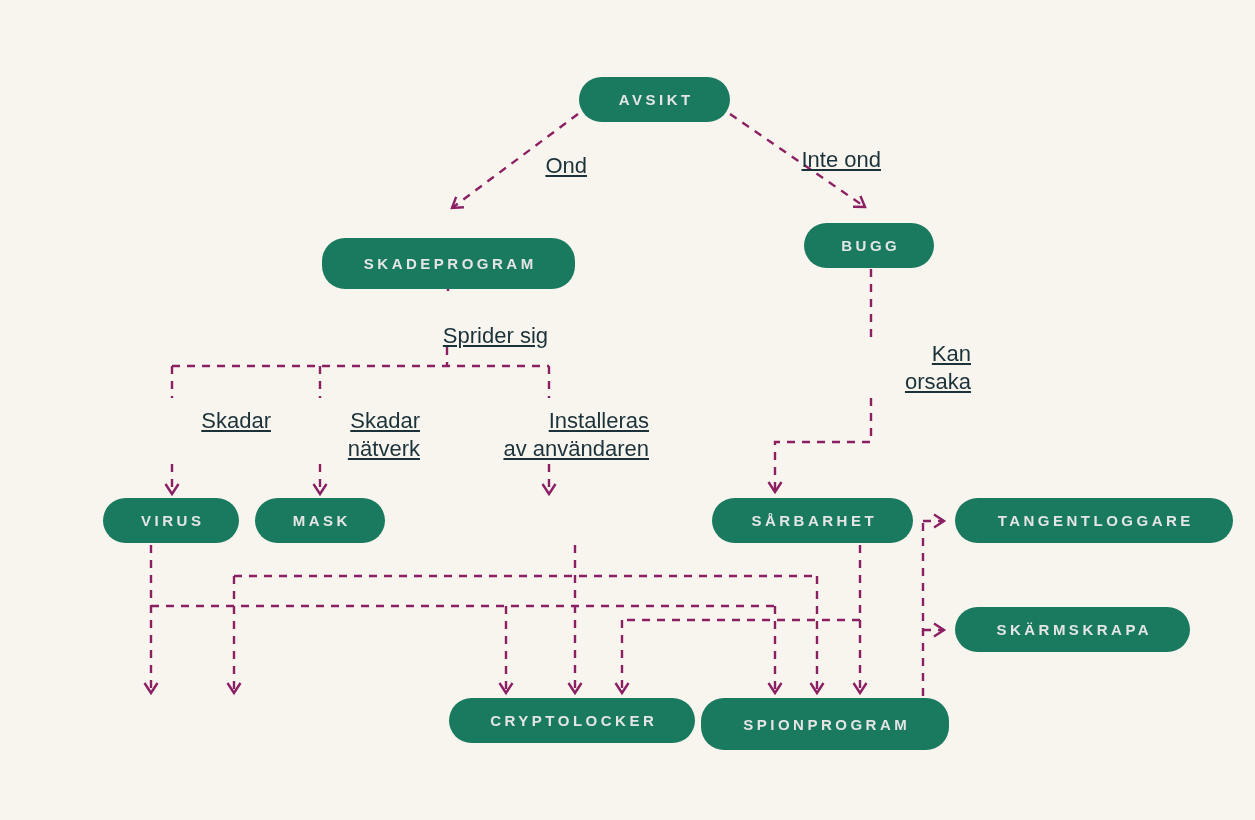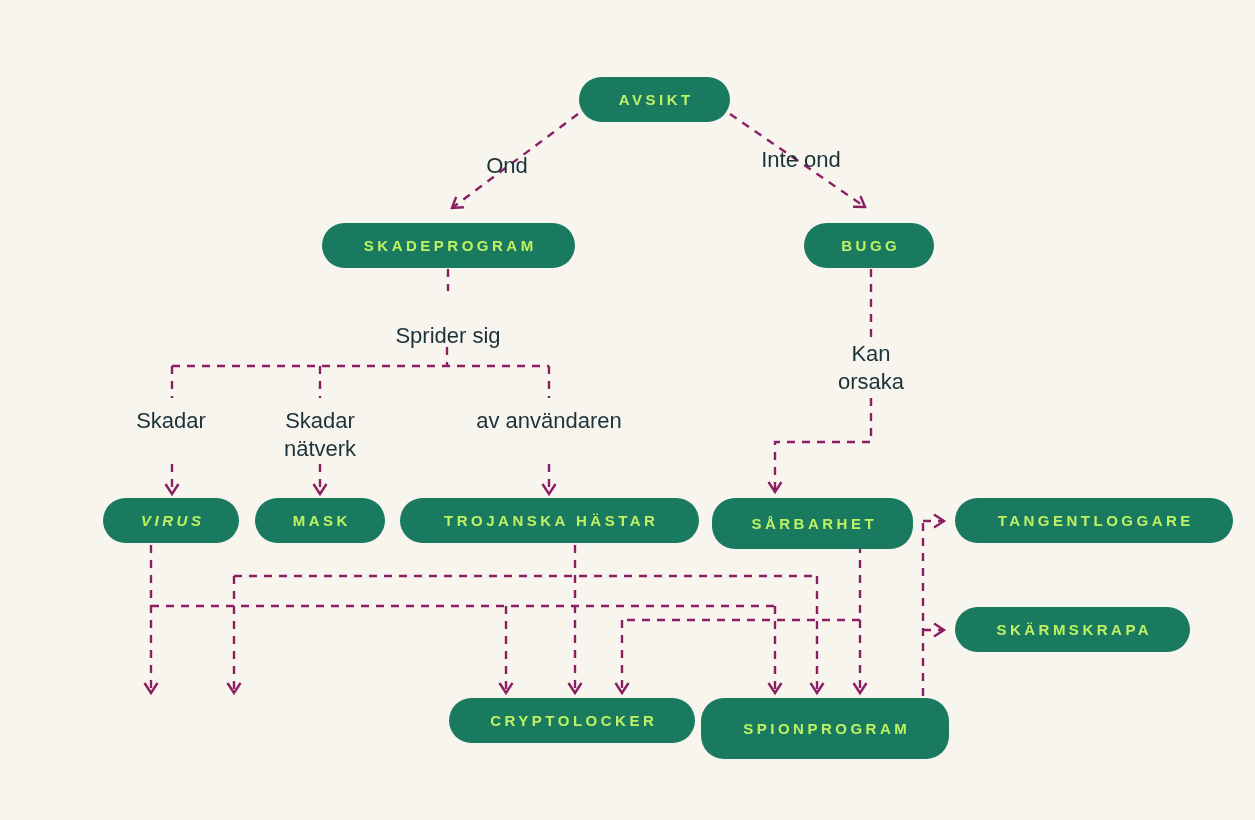--- a/index.html
+++ b/index.html
@@ -20,36 +20,37 @@
     left: 0; top: 0;
     width: 1255px; height: 820px;
   }
   .node {
     position: absolute;
     background: #1a7a60;
     border-radius: 23px;
     display: flex;
     align-items: center;
     justify-content: center;
-    color: #bef264;
+    color: #e5e5e5;
     font-size: 15px;
     font-weight: 700;
     letter-spacing: 3.5px;
     text-indent: 3.5px;
     white-space: nowrap;
     z-index: 2;
   }
   .edge-label {
     position: absolute;
     color: #1b323a;
     font-size: 22px;
     line-height: 28px;
-    text-align: center;
+    text-align: right;
     z-index: 3;
     white-space: nowrap;
+    text-decoration: underline;
   }
 </style>
 </head>
 <body>
 
 <div class="stage">
 
   <svg class="connectors" viewBox="0 0 1255 820" xmlns="http://www.w3.org/2000/svg">
     <defs>
       <marker id="arrowV" markerUnits="userSpaceOnUse" markerWidth="20" markerHeight="20" refX="14" refY="9" orient="auto">
@@ -89,40 +90,39 @@
       <path d="M622 620 V693" marker-end="url(#arrowV)"></path>
 
       <path d="M923 696 V521"></path>
       <path d="M923 521 H944" marker-end="url(#arrowV)"></path>
       <path d="M923 630 H944" marker-end="url(#arrowV)"></path>
     </g>
   </svg>
 
   <div class="node" style="left:579px; top:77px; width:151px; height:45px;">AVSIKT</div>
 
-  <div class="node" style="left:322px; top:223px; width:253px; height:45px;">SKADEPROGRAM</div>
+  <div class="node" style="left:322px; top:238px; width:253px; height:51px;">SKADEPROGRAM</div>
 
   <div class="node" style="left:804px; top:223px; width:130px; height:45px;">BUGG</div>
 
-  <div class="node" style="left:103px; top:498px; width:136px; height:45px;font-style:italic;">VIRUS</div>
+  <div class="node" style="left:103px; top:498px; width:136px; height:45px;">VIRUS</div>
 
   <div class="node" style="left:255px; top:498px; width:130px; height:45px;">MASK</div>
 
-  <div class="node" style="left:400px; top:498px; width:299px; height:45px;">TROJANSKA HÄSTAR</div>
 
-  <div class="node" style="left:712px; top:498px; width:201px; height:51px;">SÅRBARHET</div>
+  <div class="node" style="left:712px; top:498px; width:201px; height:45px;">SÅRBARHET</div>
 
   <div class="node" style="left:955px; top:498px; width:278px; height:45px;">TANGENTLOGGARE</div>
 
   <div class="node" style="left:955px; top:607px; width:235px; height:45px;">SKÄRMSKRAPA</div>
 
 
   <div class="node" style="left:449px; top:698px; width:246px; height:45px;">CRYPTOLOCKER</div>
 
-  <div class="node" style="left:701px; top:698px; width:248px; height:61px;">SPIONPROGRAM</div>
+  <div class="node" style="left:701px; top:698px; width:248px; height:52px;">SPIONPROGRAM</div>
 
   <div class="edge-label" style="left:427px; top:152px; width:160px;">
     <div>Ond</div>
   </div>
 
   <div class="edge-label" style="left:721px; top:146px; width:160px;">
     <div>Inte ond</div>
   </div>
 
   <div class="edge-label" style="left:348px; top:290px; width:200px;margin-top:32px;">
@@ -137,16 +137,17 @@
   <div class="edge-label" style="left:71px; top:407px; width:200px;">
     <div>Skadar</div>
   </div>
 
   <div class="edge-label" style="left:220px; top:407px; width:200px;">
     <div>Skadar</div>
     <div>nätverk</div>
   </div>
 
   <div class="edge-label" style="left:449px; top:407px; width:200px;">
+    <div>Installeras</div>
     <div>av användaren</div>
   </div>
 
 </div>
 
 </body></html>

